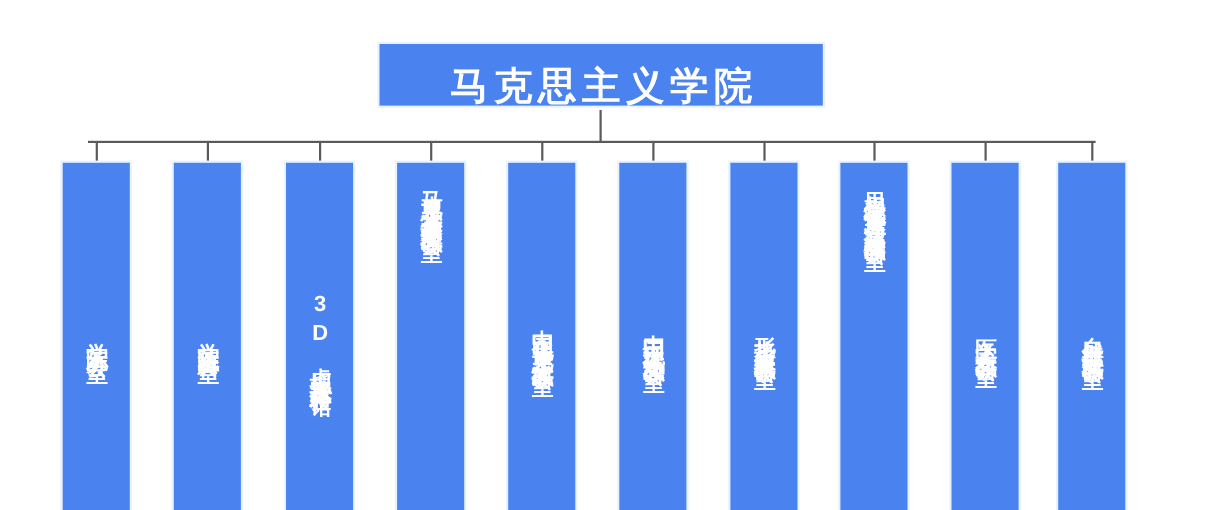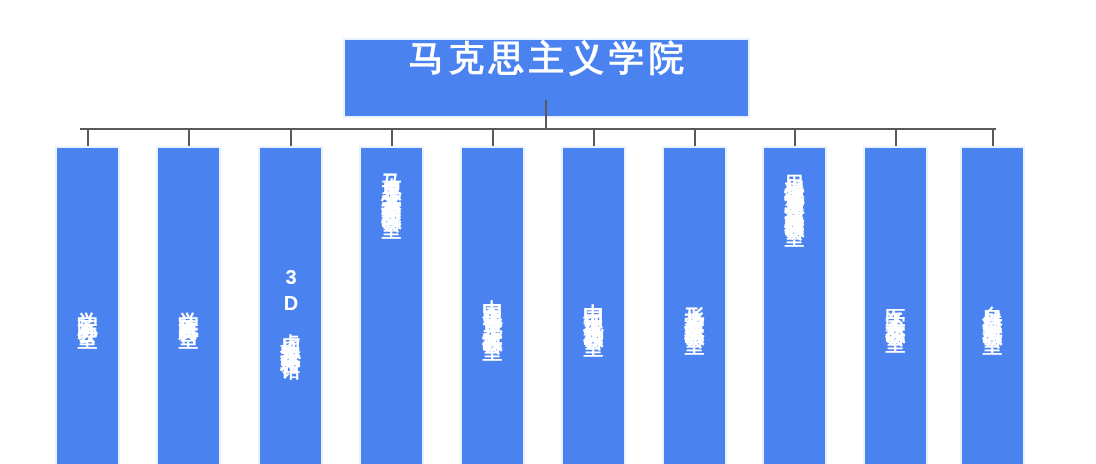--- a/index.html
+++ b/index.html
@@ -18,25 +18,25 @@
     background: #ffffff;
     overflow: hidden;
   }
 
   
   .root-node {
     position: absolute;
     left: 345px;
     top: 40px;
     width: 403px;
-    height: 76px;
+    height: 56px;
     background: #4a82f0;
     box-shadow: 0 0 0 2px #e8f2fd;
     display: flex;
-    align-items: flex-start;
+    align-items: flex-end;
     justify-content: center;
     box-sizing: border-box;
   }
   .root-label {
     color: #ffffff;
     font-size: 35px;
     font-weight: bold;
     letter-spacing: 5px;
     line-height: 1;
     white-space: nowrap;

